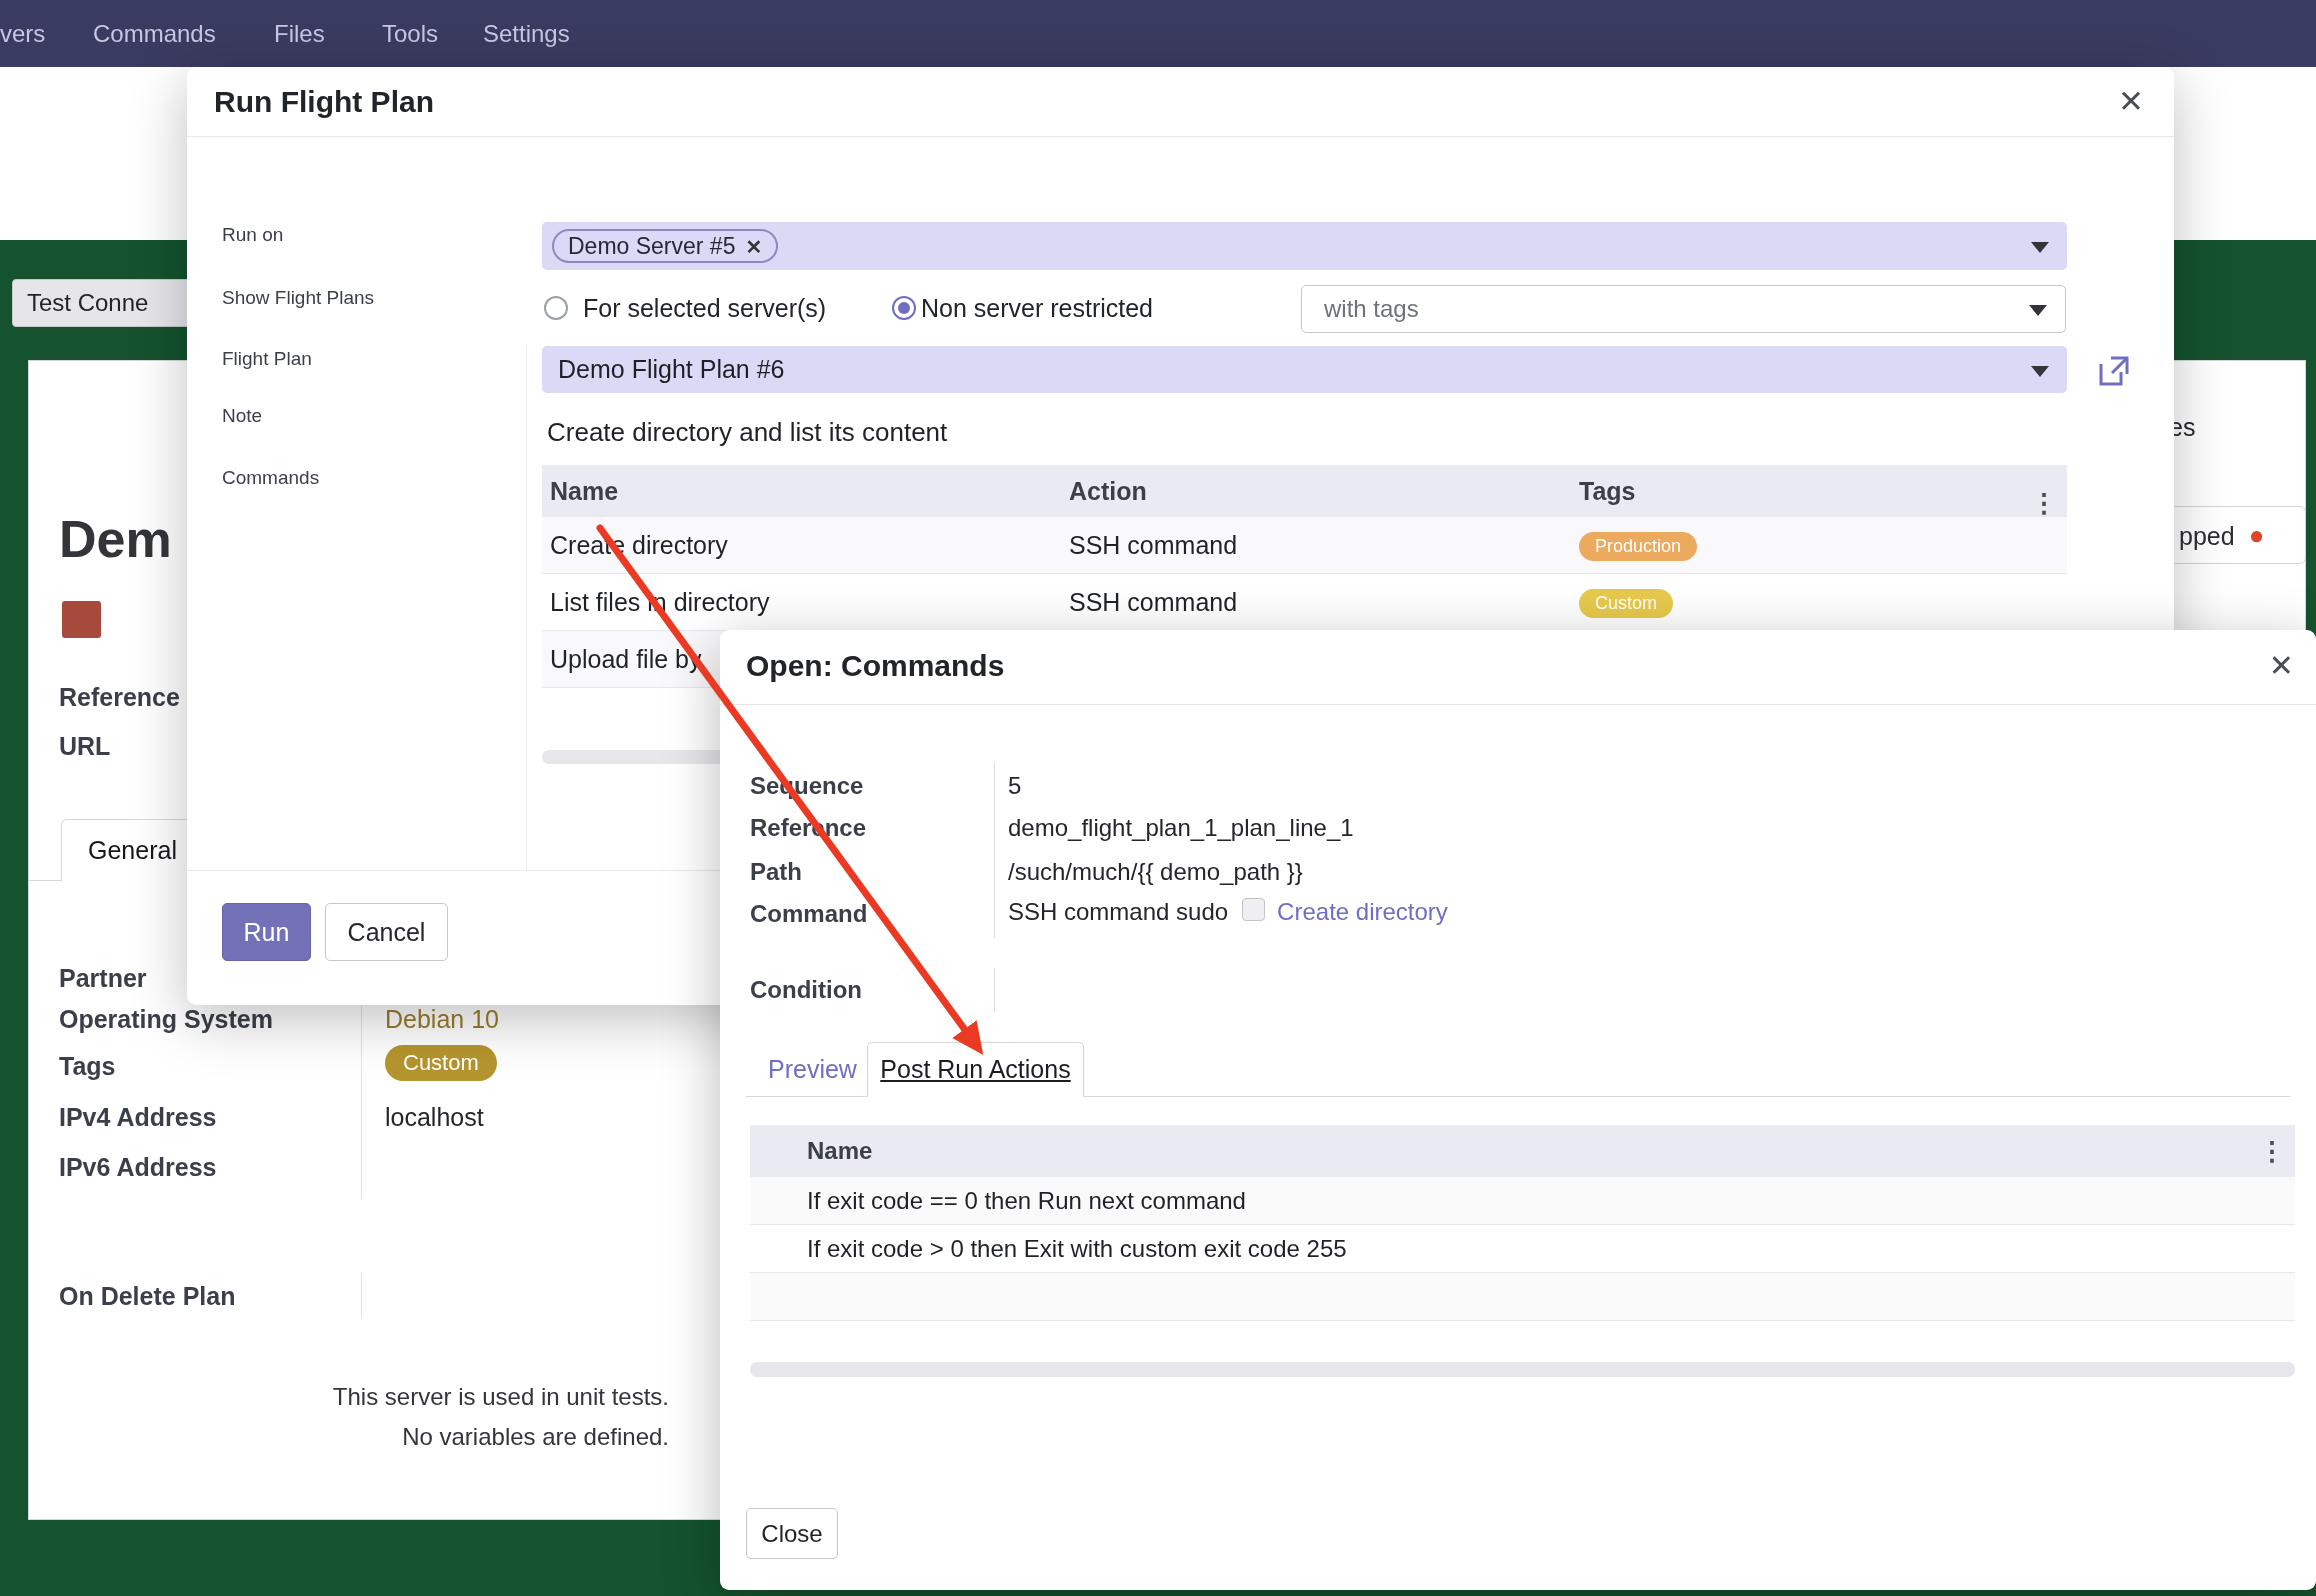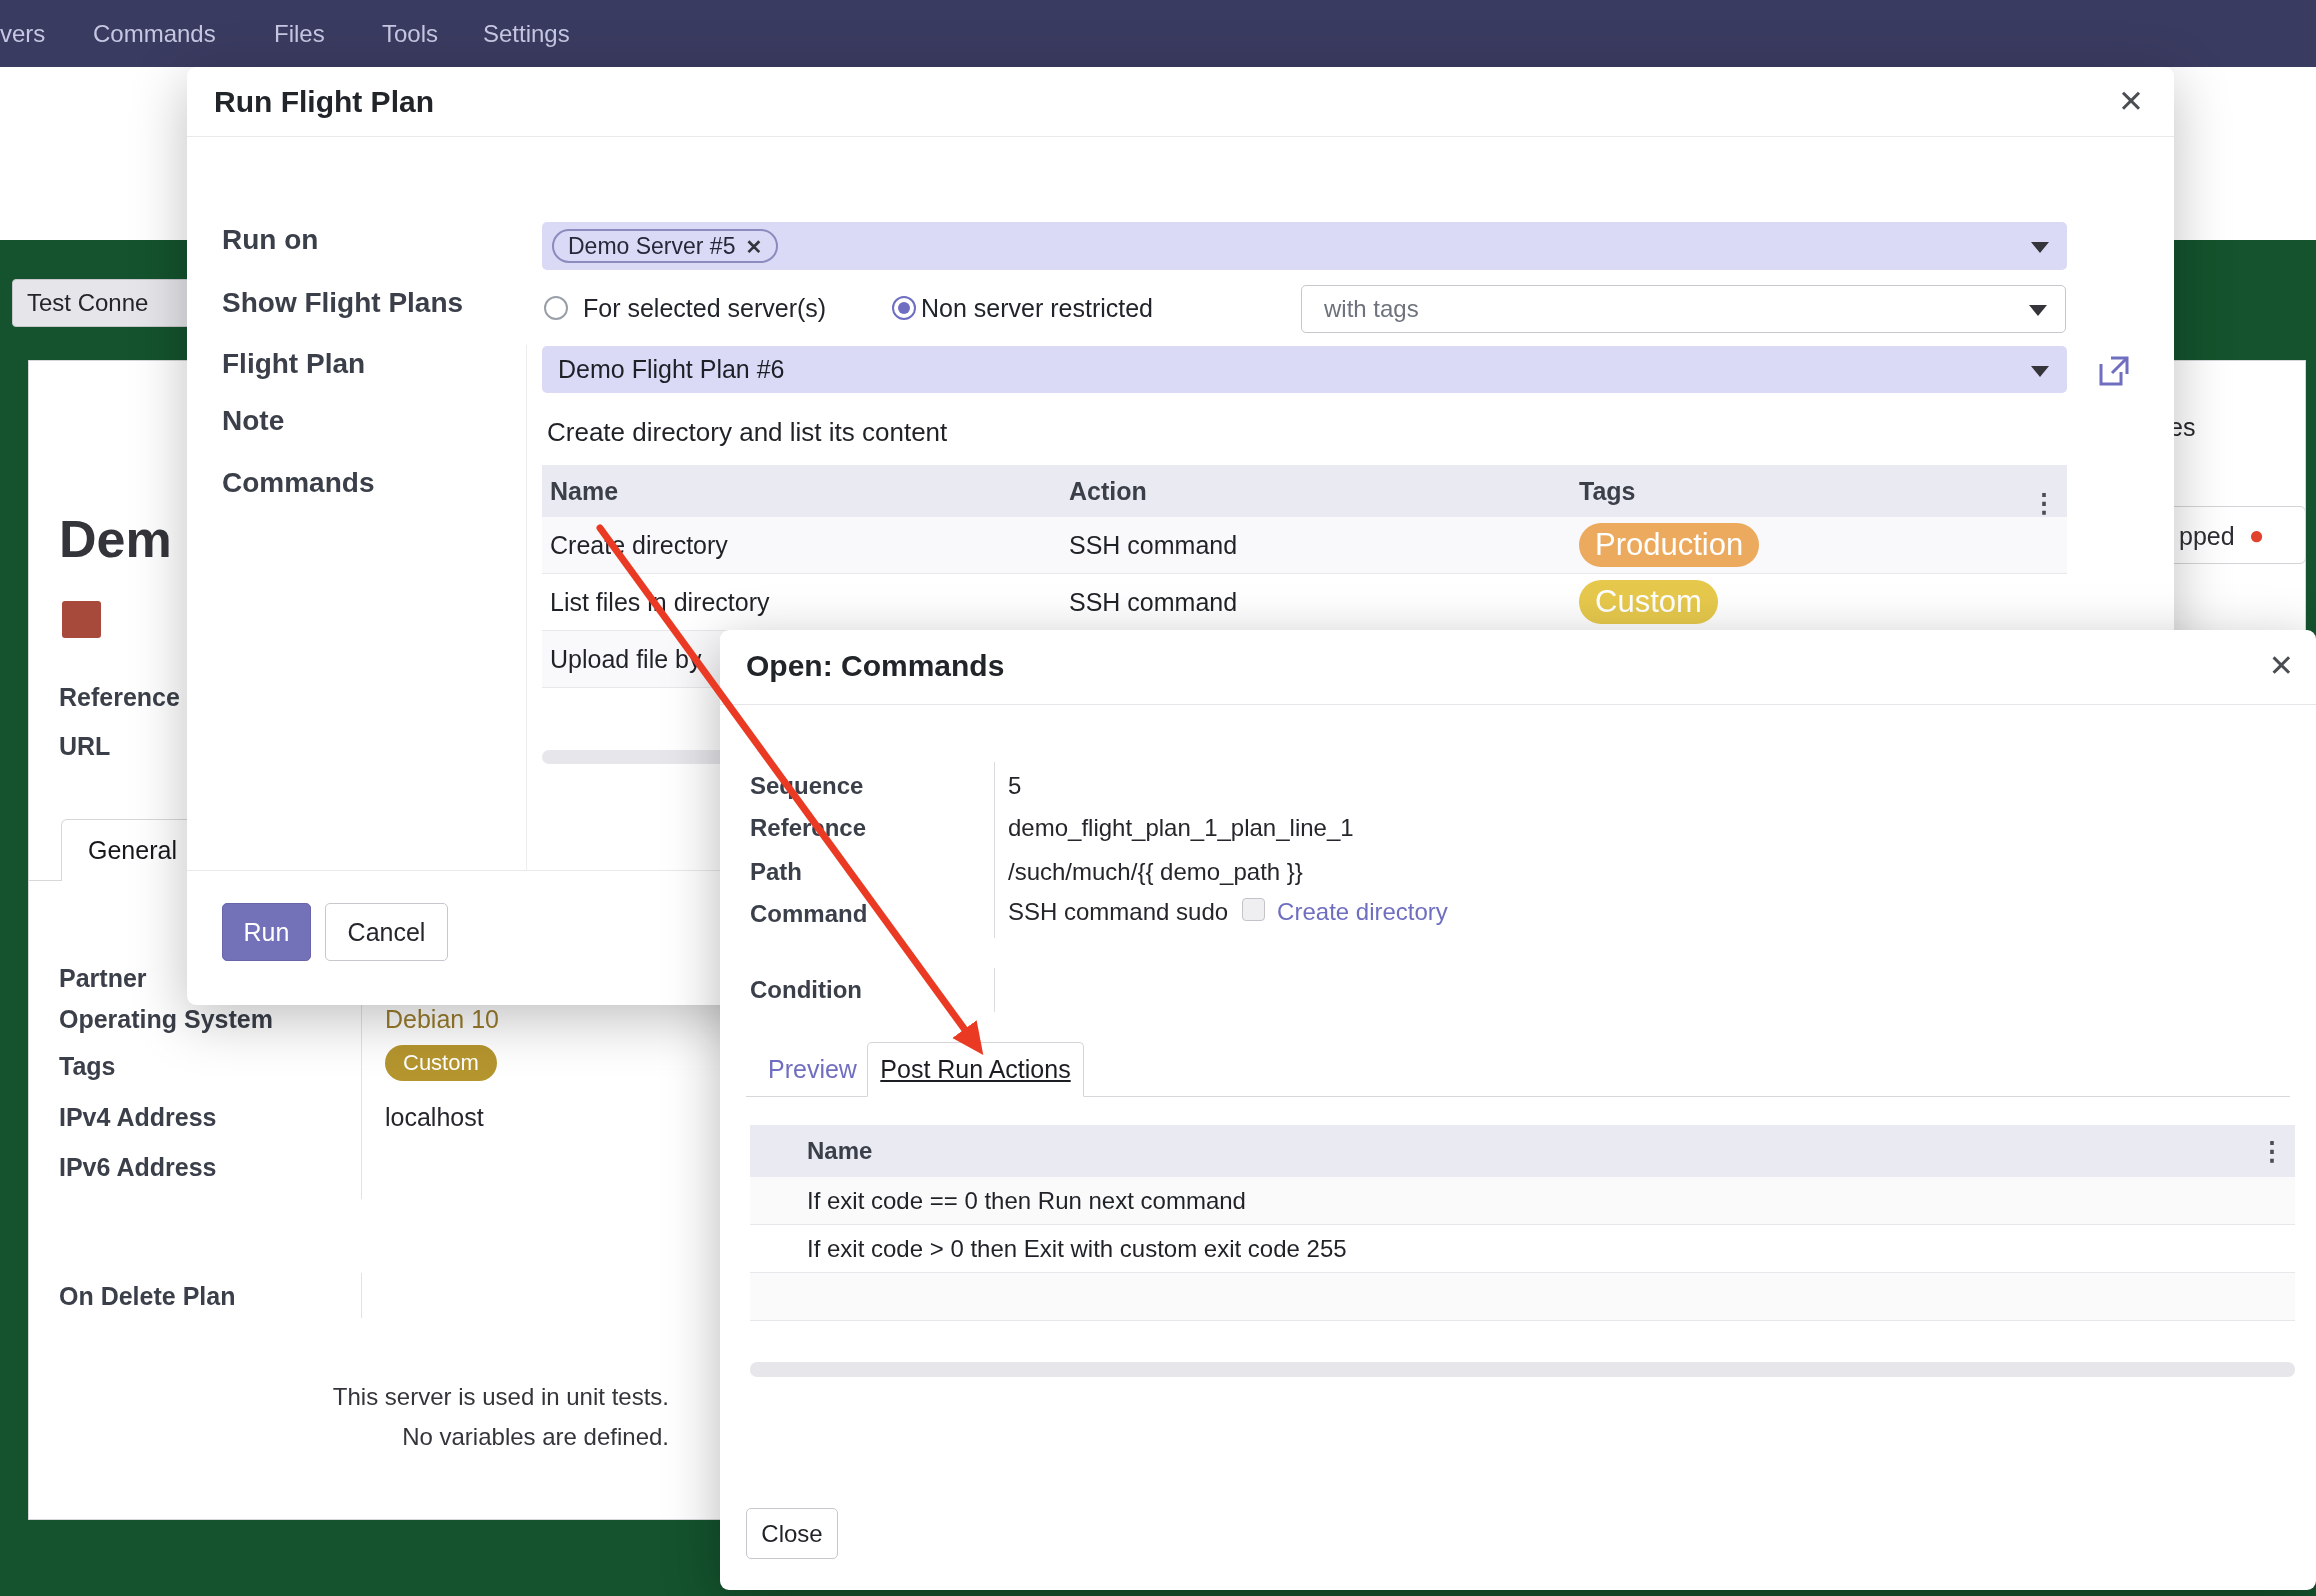--- a/index.html
+++ b/index.html
@@ -45,21 +45,21 @@
     border:1px solid #d4d4d8; border-radius:6px; line-height:56px; white-space:nowrap; }
   .status-pill .txt { margin-left:24px; font-size:25px; color:#2c2e33; }
   .status-pill .dot { margin-left:14px; font-size:26px; color:#e2432c; vertical-align:1px; }
 
   
   .modal1 { position:absolute; left:187px; top:67px; width:1987px; height:938px; background:#fff;
     border-radius:9px; box-shadow:0 14px 56px rgba(0,0,0,.25); z-index:10; }
   .m1-header { position:relative; height:70px; border-bottom:1px solid #e9e9eb; }
   .m1-title { position:absolute; left:27px; top:0; line-height:70px; font-size:30px; font-weight:700; color:#212529; }
   .m1-close { position:absolute; right:30px; top:0; line-height:70px; font-size:31px; color:#4a4d52; cursor:pointer; }
-  .m1-lab { position:absolute; left:35px; font-size:28px; font-weight:700; color:#3a3f49; white-space:nowrap; }
+  .m1-lab { position:absolute; left:35px; font-size:19px; font-weight:400; color:#3a3f49; white-space:nowrap; }
   .m1l-runon { top:157px; } .m1l-sfp { top:220px; } .m1l-fp { top:281px; } .m1l-note { top:338px; } .m1l-cmd { top:400px; }
   .m1-vline { position:absolute; left:339px; top:278px; width:1px; height:525px; background:#ededf0; }
 
   .sel { position:absolute; border-radius:5px; }
   .sel-lav { background:#dadaf6; }
   .m1-runon { left:355px; top:155px; width:1525px; height:48px; }
   .m1-fp { left:355px; top:279px; width:1525px; height:47px; line-height:47px; padding-left:16px;
     font-size:25px; color:#1e2027; }
   .caret { position:absolute; right:18px; top:50%; margin-top:-4px; width:0; height:0;
     border-left:9px solid transparent; border-right:9px solid transparent; border-top:11px solid #33353b; }
@@ -82,21 +82,21 @@
 
   .m1-table { position:absolute; left:355px; top:398px; width:1525px; }
   .thead { display:flex; height:52px; align-items:center; background:#eaebf2; font-size:25px;
     font-weight:700; color:#3a3f49; position:relative; }
   .trow { display:flex; height:57px; align-items:center; font-size:25px; color:#1f2227;
     border-bottom:1px solid #e8e8ec; background:#fff; }
   .trow.alt { background:#f9f9fb; }
   .c-name { width:519px; padding-left:8px; } .c-action { width:510px; padding-left:8px; }
   .c-tags { flex:1; padding-left:8px; position:relative; }
   .kebab { position:absolute; right:10px; top:0; line-height:52px; font-size:26px; color:#4a4d52; cursor:pointer; }
-  .badge { display:inline-block; padding:4px 16px; border-radius:999px; color:#fff; font-size:31px; }
+  .badge { display:inline-block; padding:4px 16px; border-radius:999px; color:#fff; font-size:18px; }
   .b-prod { background:#ecaa5e; } .b-yellow { background:#e6c94c; }
   .m1-scroll { position:absolute; left:355px; top:683px; width:1525px; height:14px; background:#e7e7eb; border-radius:7px; }
 
   .m1-footer-line { position:absolute; left:0; top:803px; width:100%; height:1px; background:#e9e9eb; }
   .btn { position:absolute; height:58px; border-radius:5px; font-size:25px; font-family:inherit; cursor:pointer; }
   .m1-run { left:35px; top:836px; width:89px; background:#7371b8; color:#fff; border:1px solid #6865ab; }
   .m1-cancel { left:138px; top:836px; width:123px; background:#fff; color:#24262b; border:1px solid #c6c8ce; }
 
   
   .modal2 { position:absolute; left:720px; top:630px; width:1596px; height:960px; background:#fff;

